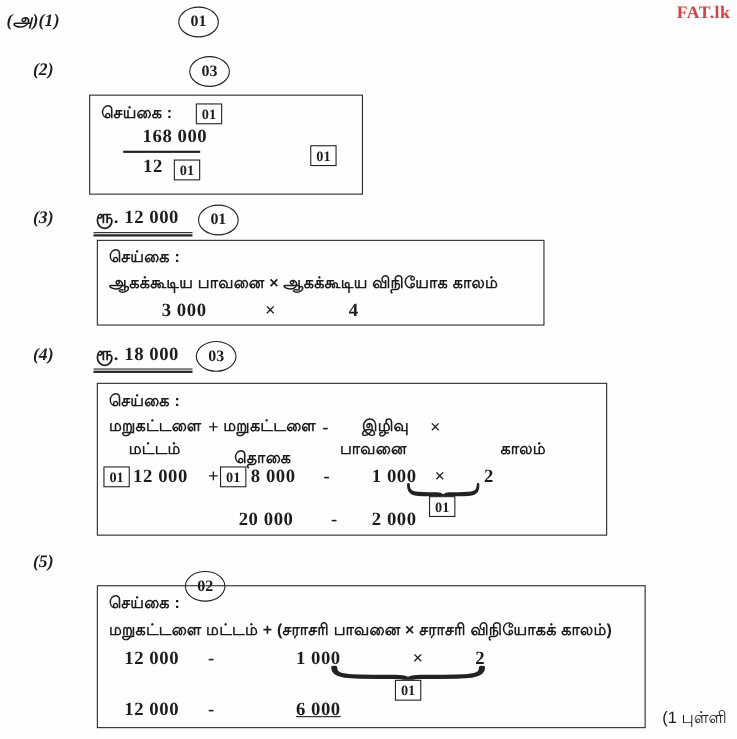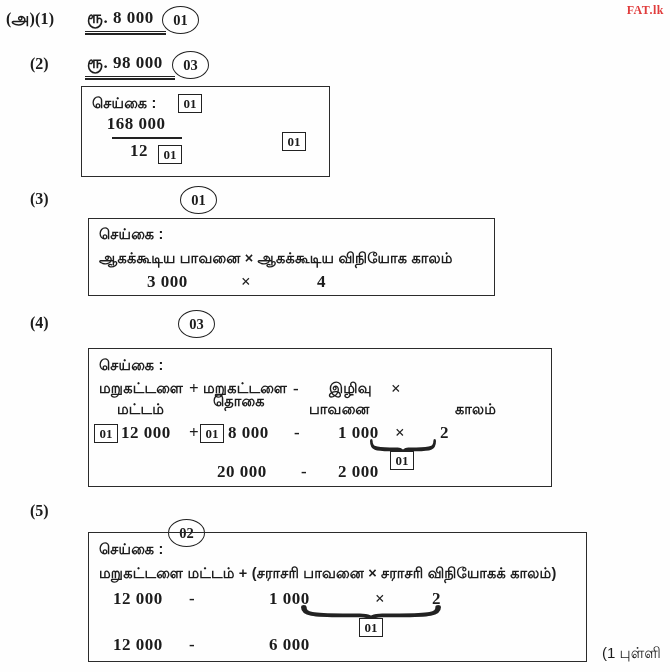--- a/index.html
+++ b/index.html
@@ -4,110 +4,110 @@
 <style>
   html,body{margin:0;padding:0;background:#ffffff;}
   .page{
     position:relative;width:670px;height:672px;overflow:hidden;
     background:#fefefe;color:#1c1c1c;
     font-family:"Liberation Serif","DejaVu Serif",serif;font-weight:700;
   }
   .abs{position:absolute;}
   .tam{font-family:"Liberation Sans","DejaVu Sans",sans-serif;font-size:14.5px;font-weight:700;letter-spacing:.2px;white-space:nowrap;}
   .num{font-size:17px;font-weight:700;letter-spacing:.5px;white-space:nowrap;}
-  .qlabel{font-size:16px;font-weight:700;}
+  .qlabel{font-size:16px;font-weight:700;font-style:italic;}
   .amt{display:inline-block;position:relative;padding:0 12px 2px 2px;border-bottom:1.6px solid #222;}
   .amt::after{content:"";position:absolute;left:0;right:0;bottom:-4px;height:1.6px;background:#222;}
   .circle{
     box-sizing:border-box;width:37px;height:28px;border:1.9px solid #222;border-radius:50%;
     display:flex;align-items:center;justify-content:center;
     font-size:14.5px;font-weight:700;background:#fff;
   }
   .markbox{
     box-sizing:border-box;display:inline-flex;align-items:center;justify-content:center;
     border:1.7px solid #222;min-width:24px;height:19px;padding:0 3px;
     font-size:13px;font-weight:700;background:#fff;
   }
   .workbox{position:absolute;border:1.9px solid #2b2b2b;background:transparent;box-sizing:border-box;}
   .bar{position:absolute;height:2px;background:#222;}
   .brand{
     position:absolute;top:3px;right:6px;font-family:"Liberation Serif",serif;
-    font-weight:700;font-size:12px;color:#e03c3c;letter-spacing:.5px;text-align:center;
+    font-weight:700;font-size:16px;color:#e03c3c;letter-spacing:.5px;text-align:center;
   }
   .wm{
     position:absolute;left:148px;top:286px;z-index:5;pointer-events:none;
     font-family:"Liberation Sans","DejaVu Sans",sans-serif;font-weight:700;
     font-size:58px;letter-spacing:4px;color:#ec4f78;opacity:.30;white-space:nowrap;
   }
   .brace{position:absolute;}
   .footer{font-family:"Liberation Sans","DejaVu Sans",sans-serif;font-size:15px;font-weight:400;}
 </style>
 </head>
 <body>
 
 <div class="page">
 
   <div class="brand">FAT.lk</div>
 
   <div class="abs" style="left:6px;top:10px;">
     <span class="qlabel tam" style="font-family:'Liberation Serif',serif;">(அ)(1)</span>
   </div>
-  <div class="abs" style="left:85px;top:8px;">
-    <span class="amt num">ரூ. 8 000</span>
-  </div>
   <div class="abs circle" style="left:162px;top:6px;">01</div>
 
   <div class="abs" style="left:30px;top:55px;">
     <span class="qlabel">(2)</span>
-  </div>
-  <div class="abs" style="left:85px;top:53px;">
-    <span class="amt num">ரூ. 98 000</span>
   </div>
   <div class="abs circle" style="left:172px;top:51px;">03</div>
 
   <div class="workbox" style="left:81px;top:86px;width:249px;height:91px;">
     <span class="abs tam" style="left:10px;top:8px;">செய்கை :</span>
     <span class="abs markbox" style="left:96px;top:7px;">01</span>
-    <span class="abs num" style="left:21px;top:27px;width:66px;text-align:center;">168 000</span>
+    <span class="abs num" style="left:44px;top:27px;width:66px;text-align:center;">168 000</span>
     <span class="bar" style="left:30px;top:50px;width:70px;"></span>
     <span class="abs num" style="left:48px;top:54px;">12</span>
     <span class="abs markbox" style="left:76px;top:58px;">01</span>
     <span class="abs markbox" style="left:200px;top:45px;">01</span>
   </div>
 
   <div class="abs" style="left:30px;top:190px;">
     <span class="qlabel">(3)</span>
+  </div>
+  <div class="abs" style="left:85px;top:188px;">
+    <span class="amt num">ரூ. 12 000</span>
   </div>
   <div class="abs circle" style="left:180px;top:186px;">01</div>
 
   <div class="workbox" style="left:88px;top:218px;width:407px;height:78px;">
     <span class="abs tam" style="left:10px;top:7px;">செய்கை :</span>
     <span class="abs tam" style="left:10px;top:31px;">ஆகக்கூடிய பாவனை  ×  ஆகக்கூடிய விநியோக காலம்</span>
     <span class="abs num" style="left:58px;top:53px;">3 000</span>
     <span class="abs num" style="left:152px;top:53px;">×</span>
     <span class="abs num" style="left:228px;top:53px;">4</span>
   </div>
 
   <div class="abs" style="left:30px;top:314px;">
     <span class="qlabel">(4)</span>
   </div>
+  <div class="abs" style="left:85px;top:312px;">
+    <span class="amt num">ரூ. 18 000</span>
+  </div>
   <div class="abs circle" style="left:178px;top:310px;">03</div>
 
   <div class="workbox" style="left:88px;top:348px;width:464px;height:139px;">
     <span class="abs tam" style="left:10px;top:8px;">செய்கை :</span>
 
     <span class="abs tam" style="left:10px;top:31px;">மறுகட்டளை</span>
     <span class="abs num" style="left:100px;top:30px;">+</span>
     <span class="abs tam" style="left:114px;top:31px;">மறுகட்டளை</span>
     <span class="abs num" style="left:204px;top:30px;">-</span>
     <span class="abs tam" style="left:240px;top:31px;">இழிவு</span>
     <span class="abs num" style="left:302px;top:30px;">×</span>
 
     <span class="abs tam" style="left:28px;top:52px;">மட்டம்</span>
-    <span class="abs tam" style="left:124px;top:44px;">தொகை</span>
+    <span class="abs tam" style="left:124px;top:60px;">தொகை</span>
     <span class="abs tam" style="left:220px;top:52px;">பாவனை</span>
     <span class="abs tam" style="left:366px;top:52px;">காலம்</span>
 
     <span class="abs markbox" style="left:5px;top:75px;">01</span>
     <span class="abs num" style="left:32px;top:74px;">12 000</span>
     <span class="abs num" style="left:100px;top:74px;">+</span>
     <span class="abs markbox" style="left:111px;top:75px;">01</span>
     <span class="abs num" style="left:139px;top:74px;">8 000</span>
     <span class="abs num" style="left:205px;top:74px;">-</span>
     <span class="abs num" style="left:249px;top:74px;">1 000</span>
@@ -139,18 +139,18 @@
     <span class="abs num" style="left:286px;top:56px;">×</span>
     <span class="abs num" style="left:343px;top:56px;">2</span>
 
     <svg class="brace" style="left:212px;top:72px;" width="140" height="15" viewBox="0 0 100 16" preserveAspectRatio="none">
       <path d="M2,2 C2,10 8,11 30,11 L42,11 C48,11 50,13 50,16 C50,13 52,11 58,11 L70,11 C92,11 98,10 98,2" fill="none" stroke="#222" stroke-width="4" stroke-linecap="round"></path>
     </svg>
     <span class="abs markbox" style="left:270px;top:85px;">01</span>
 
     <span class="abs num" style="left:24px;top:102px;">12 000</span>
     <span class="abs num" style="left:100px;top:102px;">-</span>
-    <span class="abs num" style="left:180px;top:102px;">6 000</span>
+    <span class="abs num" style="left:180px;top:102px;text-decoration:underline;">6 000</span>
   </div>
 
   <div class="abs footer" style="left:602px;top:644px;">(1 புள்ளி</div>
 
 </div>
 
 </body></html>

